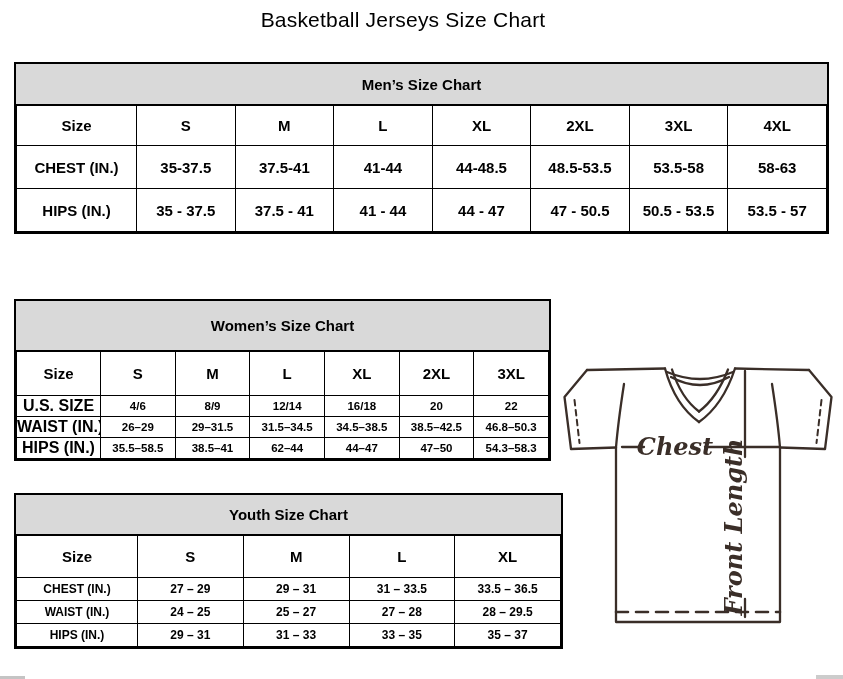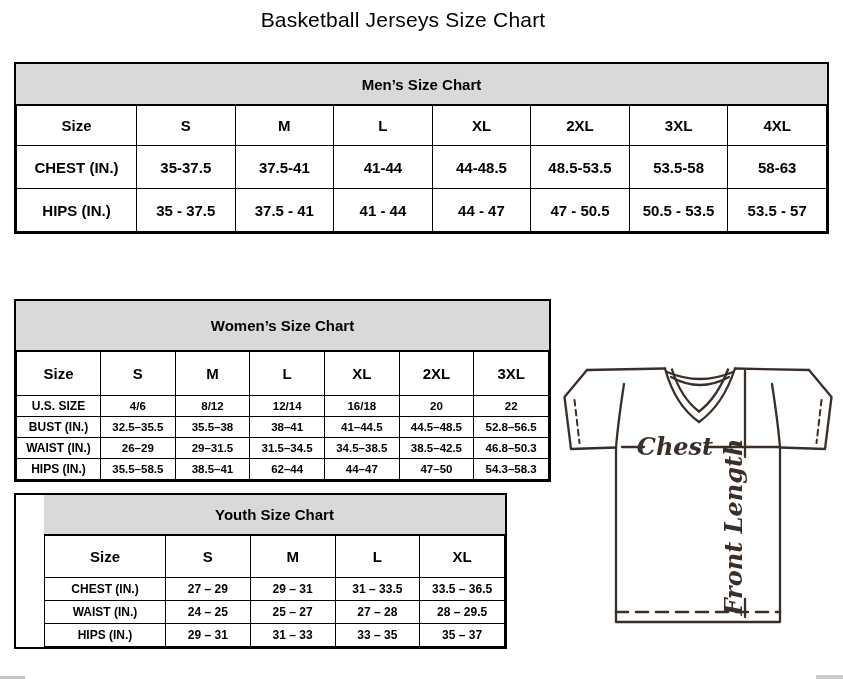--- a/index.html
+++ b/index.html
@@ -45,23 +45,23 @@
   .mens .table-title { height: 41px; }
   .mens th { height: 40px; font-size: 15px; }
   .mens td { height: 43px; font-size: 15px; }
   .mens th:first-child { width: 120px; }
   
   .womens { left: 14px; top: 299px; width: 537px; }
   .womens .table-title { height: 50px; }
   .womens th { height: 44px; font-size: 15px; }
   .womens td { height: 21px; font-size: 11.5px; }
   .womens th:first-child { width: 84px; }
-  .womens td:first-child { font-size: 12px; }
-  
-  .youth { left: 14px; top: 493px; width: 493px; padding-left: 28px; }
+  .womens td:first-child { font-size: 16px; }
+  
+  .youth { left: 14px; top: 493px; width: 549px; }
   .youth .table-title { height: 40px; }
   .youth th { height: 42px; font-size: 15px; }
   .youth td { height: 23px; font-size: 12px; }
   .youth th:first-child { width: 121px; }
   
   .jersey-wrap { position: absolute; left: 555px; top: 355px; width: 288px; height: 290px; }
   .edge-fragment { position: absolute; }
   .frag-left  { left: 0px;   top: 676px; width: 25px; height: 3px; background: #c4c4c4; }
   .frag-right { left: 816px; top: 675px; width: 27px; height: 4px; background: #cccccc; }
 </style>
@@ -121,34 +121,25 @@
           <th>L</th>
           <th>XL</th>
           <th>2XL</th>
           <th>3XL</th>
         </tr>
       </thead>
     <tbody>
         <tr>
           <td>U.S. SIZE</td>
           <td>4/6</td>
-          <td>8/12</td>
+          <td>8/9</td>
           <td>12/14</td>
           <td>16/18</td>
           <td>20</td>
           <td>22</td>
-        </tr>
-        <tr>
-          <td>BUST (IN.)</td>
-          <td>32.5–35.5</td>
-          <td>35.5–38</td>
-          <td>38–41</td>
-          <td>41–44.5</td>
-          <td>44.5–48.5</td>
-          <td>52.8–56.5</td>
         </tr>
         <tr>
           <td>WAIST (IN.)</td>
           <td>26–29</td>
           <td>29–31.5</td>
           <td>31.5–34.5</td>
           <td>34.5–38.5</td>
           <td>38.5–42.5</td>
           <td>46.8–50.3</td>
         </tr>

